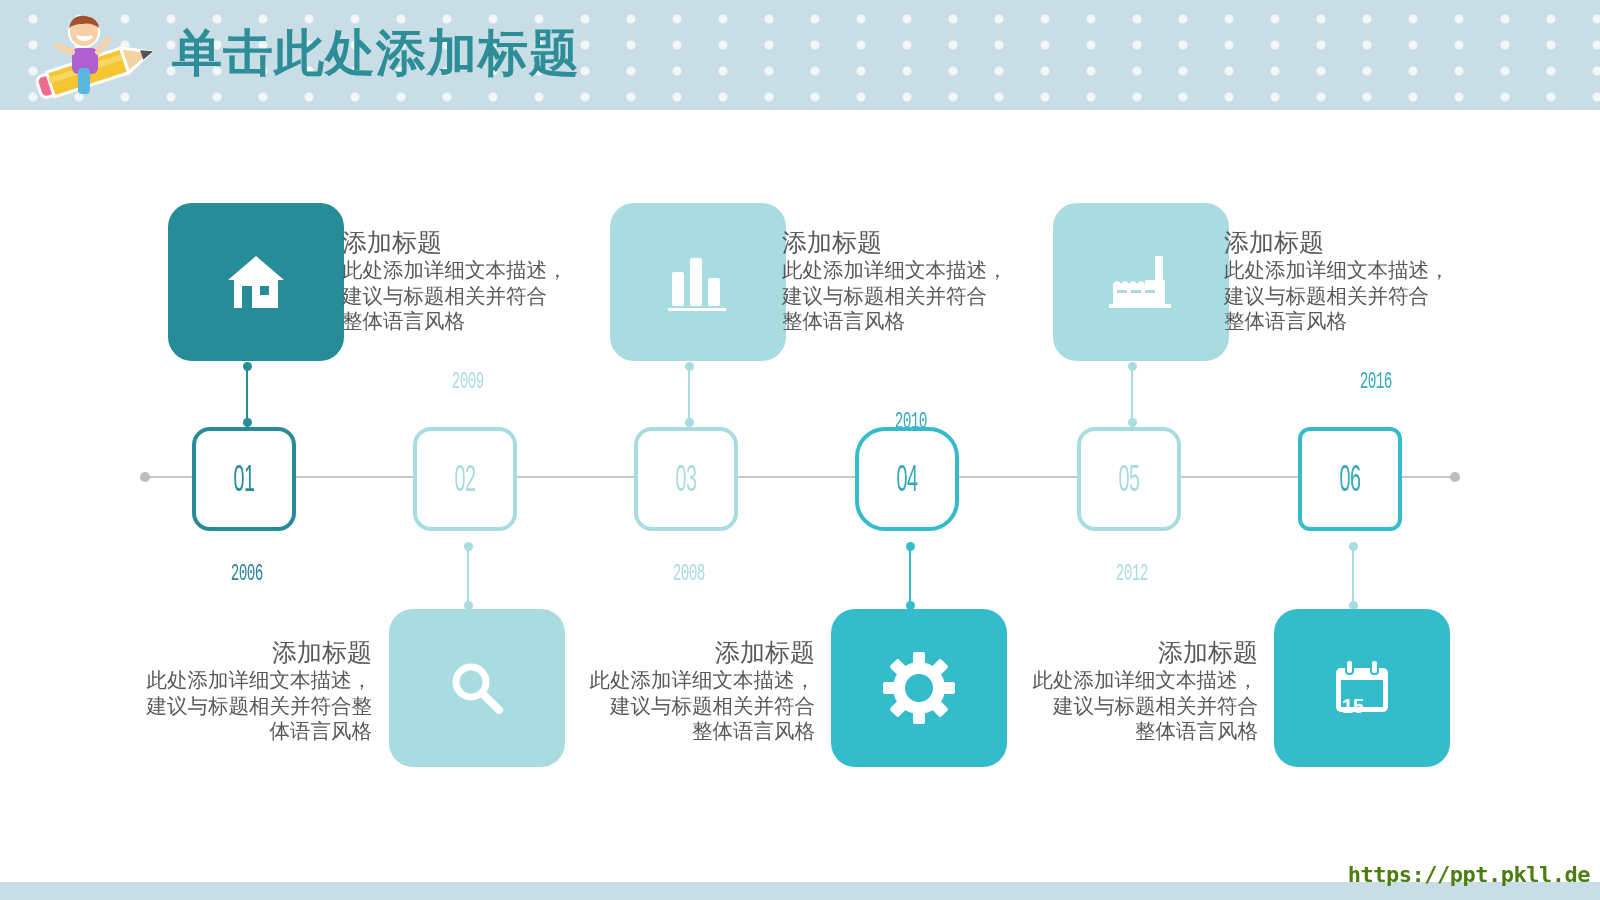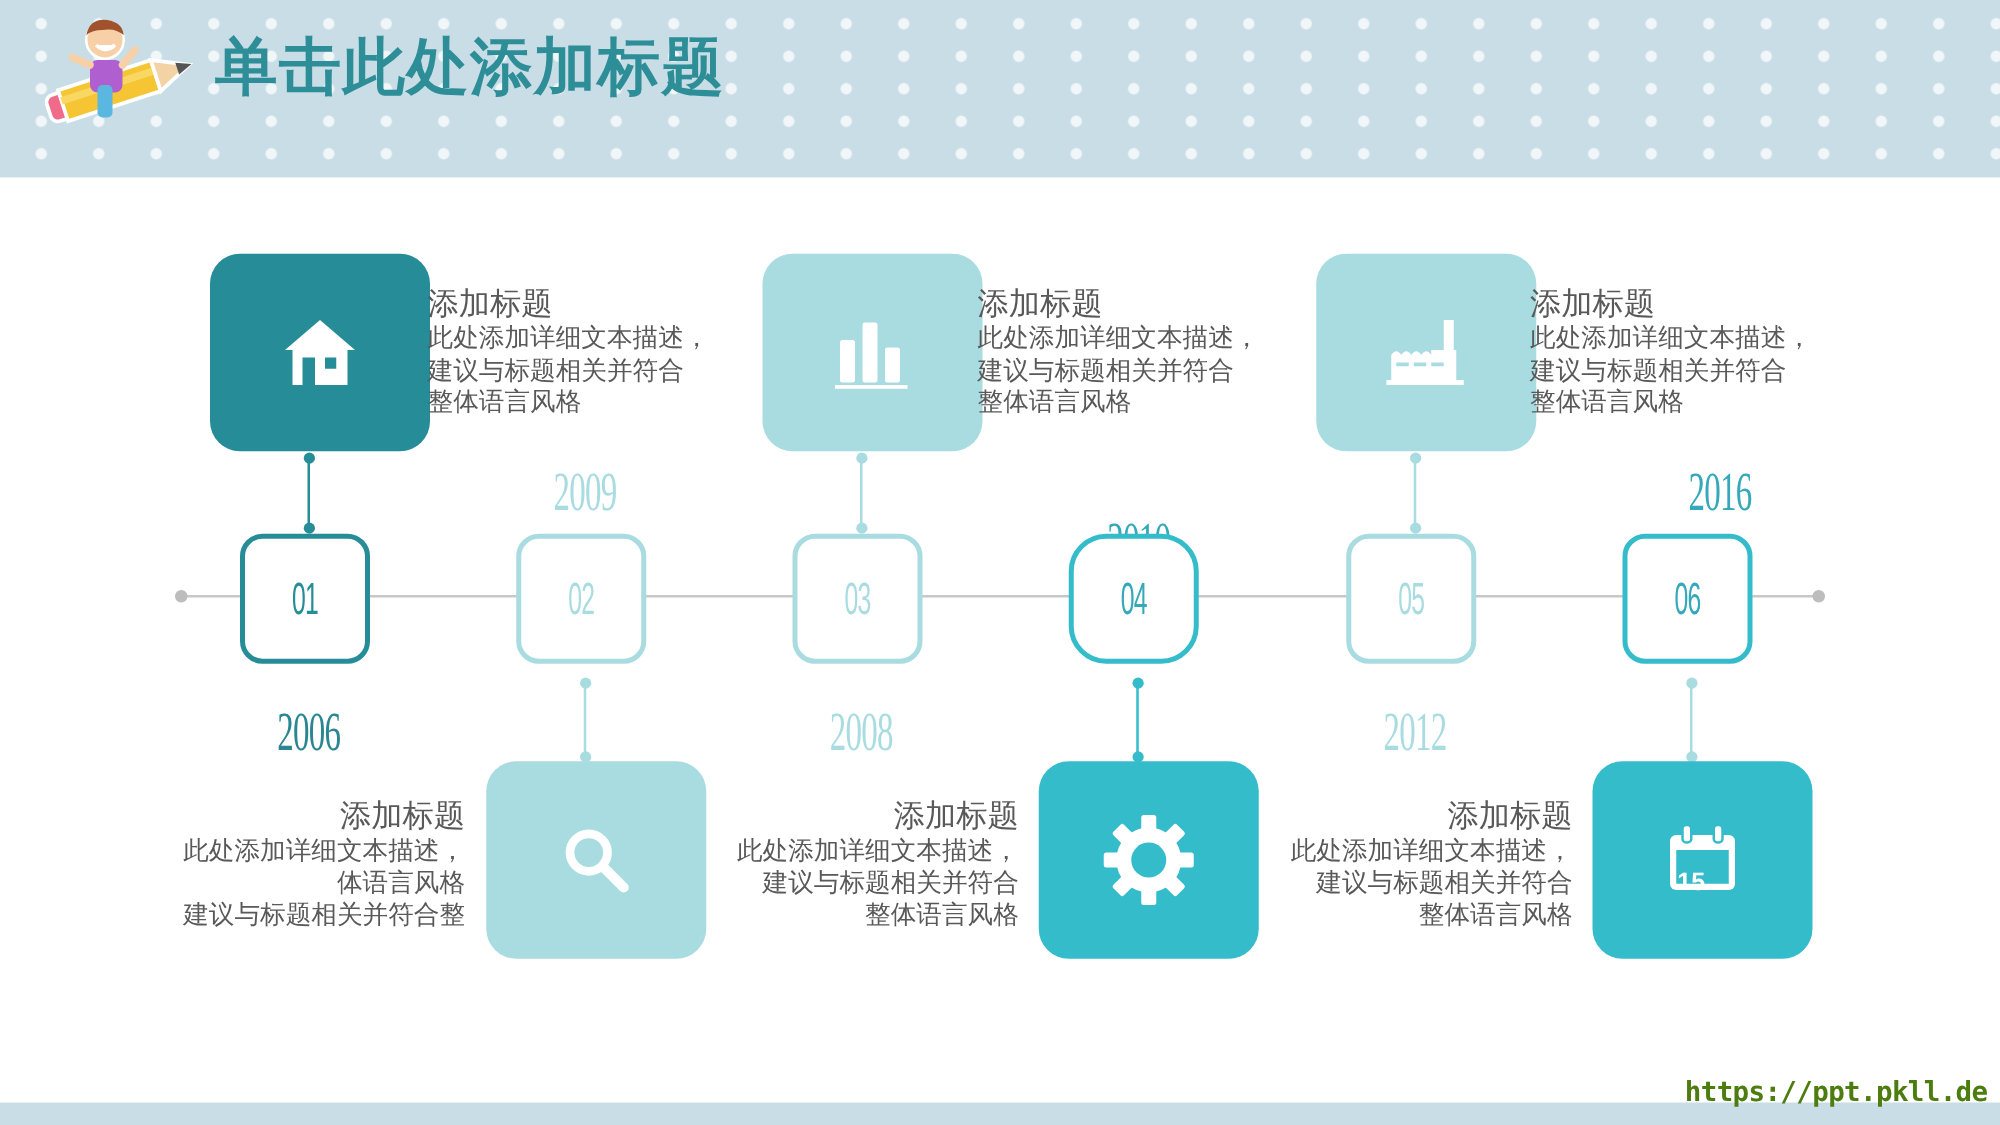--- a/index.html
+++ b/index.html
@@ -2,21 +2,21 @@
 <html><head>
   <meta charset="utf-8">
   <style>
     html, body { margin: 0; padding: 0; }
     body {
       width: 1600px; height: 900px; position: relative; overflow: hidden;
       background: #ffffff;
       font-family: "DejaVu Sans", "Liberation Sans", sans-serif;
     }
     .header {
-      position: absolute; left: 0; top: 0; width: 1600px; height: 142px;
+      position: absolute; left: 0; top: 0; width: 1600px; height: 110px;
       background-color: #c9dde7;
       background-image: radial-gradient(circle, rgba(255,255,255,0.75) 4px, transparent 5px);
       background-size: 46px 26px;
       background-position: 10px 6px;
     }
     .mascot { position: absolute; left: 22px; top: 8px; width: 140px; height: 96px; }
     .page-title {
       position: absolute; left: 172px; top: 28px;
       font-size: 50px; font-weight: bold; color: #2e8e98;
       letter-spacing: 1px; line-height: 1;
@@ -39,21 +39,21 @@
       position: absolute; width: 104px; height: 104px; box-sizing: border-box;
       border: 4px solid; border-radius: 18px; background: #fff;
       display: flex; align-items: center; justify-content: center;
       font-family: "Liberation Sans Narrow", "Liberation Sans", sans-serif;
       font-size: 36px; letter-spacing: -1px;
       top: 427px;
     }
     .node span { transform: scaleX(0.55); display: inline-block; }
     .year {
       position: absolute; width: 120px; text-align: center;
-      font-family: Liberation Serif, serif; font-size: 44px;
+      font-family: Liberation Mono, monospace; font-size: 24px;
     }
     .year span { display: inline-block; transform: scaleX(0.6); letter-spacing: -1px; }
     .stem { position: absolute; width: 2px; }
     .dot { position: absolute; width: 9px; height: 9px; border-radius: 50%; }
     .card {
       position: absolute; width: 176px; height: 158px; border-radius: 24px;
       display: flex; align-items: center; justify-content: center;
     }
     .desc { position: absolute; color: #595959; }
     .desc .t { font-size: 25px; line-height: 30px; }
@@ -120,22 +120,22 @@
 <div class="dot" style="left:464px; top:601px; background:#a9dce1;"></div>
 <div class="card" style="left:389px; top:609px; background:#a9dce1;">
   <svg width="64" height="64" viewBox="0 0 64 64">
     <circle cx="26" cy="26" r="15" fill="none" stroke="#fff" stroke-width="7"></circle>
     <line x1="37" y1="37" x2="54" y2="54" stroke="#fff" stroke-width="8" stroke-linecap="round"></line>
   </svg>
 </div>
 <div class="desc right" style="left:110px; top:638px; width:262px;">
   <div class="t">添加标题</div>
   <div class="b">此处添加详细文本描述，</div>
+  <div class="b">建议与标题相关并符合整</div>
   <div class="b">体语言风格</div>
-  <div class="b">建议与标题相关并符合整</div>
 </div>
 
 <div class="card" style="left:610px; top:203px; background:#a9dce1;">
   <svg width="64" height="64" viewBox="0 0 64 64">
     <rect x="6" y="22" width="12" height="34" rx="2" fill="#fff"></rect>
     <rect x="24" y="8" width="12" height="48" rx="2" fill="#fff"></rect>
     <rect x="42" y="28" width="12" height="28" rx="2" fill="#fff"></rect>
     <rect x="2" y="58" width="58" height="3" fill="#fff"></rect>
   </svg>
 </div>
@@ -201,21 +201,21 @@
   </div>
 <div class="year" style="left:1072px; top:560px; color:#a9dce1;"><span>2012</span></div>
 <div class="desc" style="left:1224px; top:228px;">
   <div class="t">添加标题</div>
   <div class="b">此处添加详细文本描述，</div>
   <div class="b">建议与标题相关并符合</div>
   <div class="b">整体语言风格</div>
 </div>
 
 <div class="year" style="left:1316px; top:368px; color:#35a9ba;"><span>2016</span></div>
-<div class="node" style="left:1298px; border-color:#35bccb; color:#35a9ba;">
+<div class="node" style="left:1298px; border-color:#35bccb; color:#35a9ba;border-radius:12px;">
     <span>06</span>
   </div>
 <div class="stem" style="left:1352px; top:545px; height:62px; background:#a9dce1;"></div>
 <div class="dot" style="left:1349px; top:542px; background:#a9dce1;"></div>
 <div class="dot" style="left:1349px; top:601px; background:#a9dce1;"></div>
 <div class="card" style="left:1274px; top:609px; background:#35bccb;">
   <svg width="60" height="60" viewBox="0 0 60 60">
     <rect x="4" y="10" width="52" height="44" rx="5" fill="#fff"></rect>
     <rect x="9" y="22" width="42" height="27" fill="#35bccb"></rect>
     <rect x="14" y="2" width="7" height="14" rx="3" fill="#fff" stroke="#35bccb" stroke-width="2"></rect>

